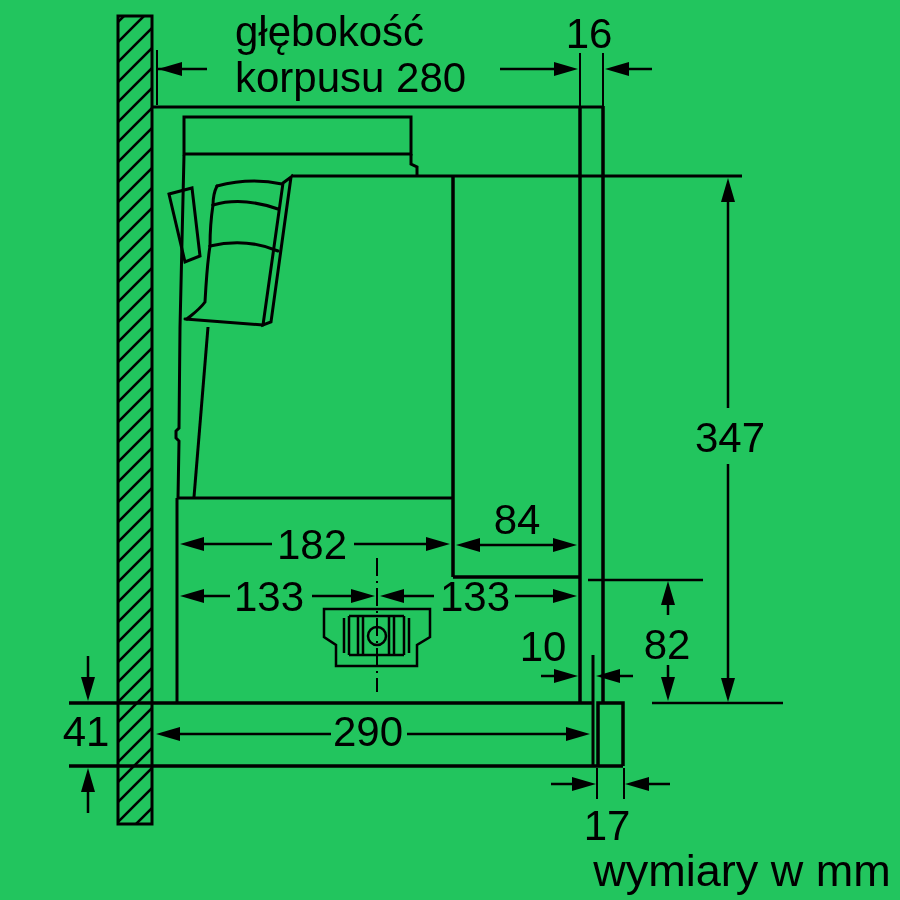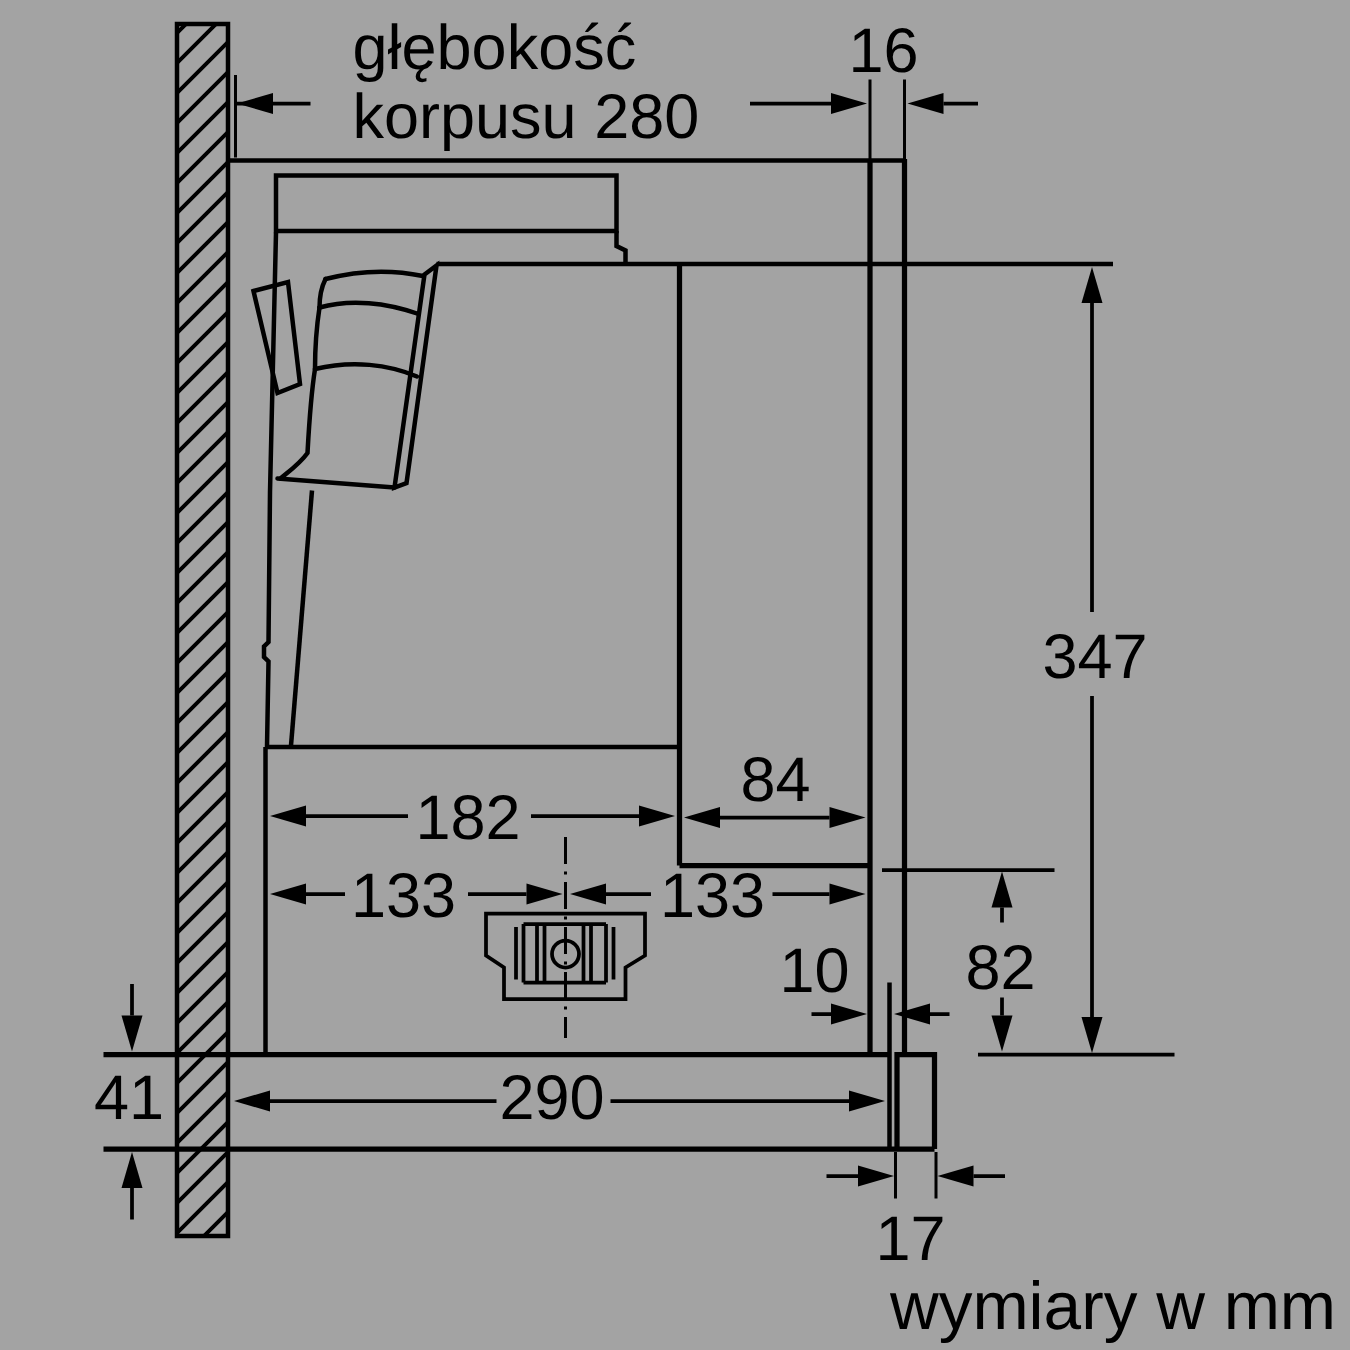--- a/index.html
+++ b/index.html
@@ -1,16 +1,16 @@
 <!DOCTYPE html>
 <html><head>
 <meta charset="utf-8">
 <style>
   html,body{margin:0;padding:0;background:#ffffff;}
-  .stage{width:900px;height:900px;position:relative;background:#a3a3a3;overflow:hidden;}
+  .stage{width:900px;height:900px;position:relative;background:#22c55e;overflow:hidden;}
   svg{display:block;}
   text{font-family:"Liberation Sans","DejaVu Sans",sans-serif;fill:#000;}
   .dim-txt{font-size:42px;}
   .note-txt{font-size:45px;}
   .outline{stroke:#000;fill:none;}
 </style>
 </head>
 <body>
 
 <div class="stage">

